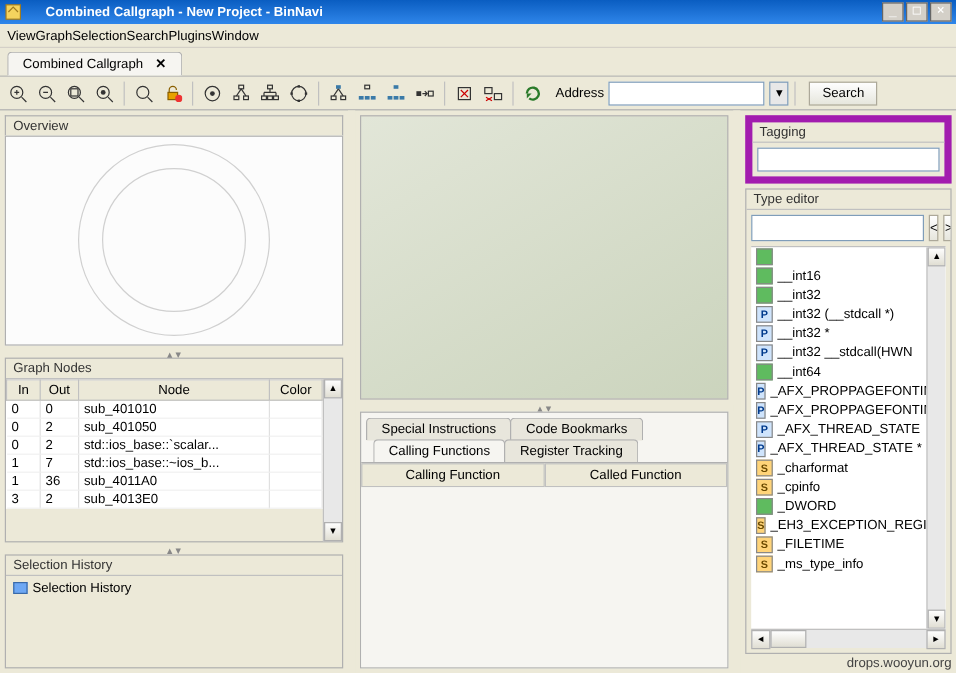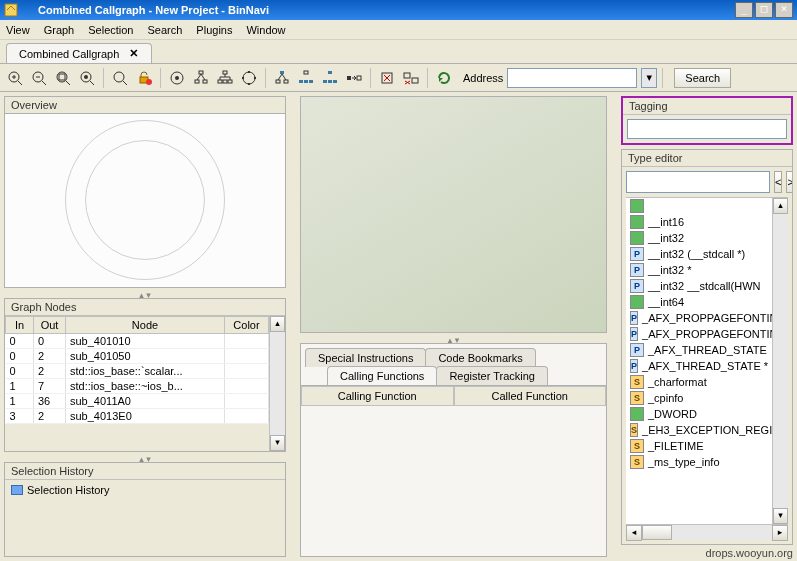--- a/index.html
+++ b/index.html
@@ -2,21 +2,21 @@
 <html><head>
 <meta charset="utf-8">
 <style>
 * { box-sizing: border-box; margin: 0; padding: 0; font-family: Tahoma, Arial, sans-serif; font-size: 11px; }
 body { background: #ece9d8; width: 797px; height: 561px; overflow: hidden; position: relative; }
 .titlebar { background: linear-gradient(#0a5dc1,#2f86ea); color: #fff; height: 20px; display: flex; align-items: center; padding: 0 4px; justify-content: space-between; }
 .titlebar .left { display: flex; align-items: center; gap: 20px; }
 .titlebar .title { font-weight: bold; }
 .winbtns { display: flex; gap: 2px; }
 .winbtn { width: 18px; height: 16px; background: #d4d0c8; border: 1px solid #666; text-align: center; line-height: 12px; cursor: pointer; font-family: monospace; }
-.menubar { background: #ece9d8; height: 20px; display: flex; align-items: center; padding: 0 6px; gap: 14px; border-bottom: 1px solid #d4d0c8; }
+.menubar { background: #ece9d8; height: 20px; display: flex; align-items: center; padding: 0 6px; gap: 0; border-bottom: 1px solid #d4d0c8; }
 .menubar span { cursor: pointer; }
 .tabbar { background: #ece9d8; height: 24px; display: flex; align-items: flex-end; padding: 0 6px; border-bottom: 1px solid #b0b0b0; }
 .tab { background: #f6f5f1; border: 1px solid #b0b0b0; border-bottom: none; padding: 3px 12px; border-radius: 4px 4px 0 0; display: flex; align-items: center; gap: 10px; }
 .tab .close { font-weight: bold; cursor: pointer; }
 .toolbar { background: #ece9d8; height: 28px; display: flex; align-items: center; padding: 0 4px; border-bottom: 1px solid #b0b0b0; gap: 2px; }
 .tbtn { width: 22px; height: 22px; display: flex; align-items: center; justify-content: center; border: 1px solid transparent; cursor: pointer; }
 .tsep { width: 1px; height: 20px; background: #c0c0c0; margin: 0 3px; }
 .addrlabel { margin-left: 6px; }
 .addrinput { width: 130px; height: 20px; border: 1px solid #7f9db9; background: #fff; margin: 0 2px; }
 .addrdd { width: 16px; height: 20px; border: 1px solid #7f9db9; background: #e8e8e8; display: flex; align-items: center; justify-content: center; cursor: pointer; }
@@ -36,21 +36,21 @@
 .table-wrap { overflow: auto; flex: 1; position: relative; }
 .scrollv { width: 16px; background: #e8e8e8; border-left: 1px solid #c0c0c0; }
 .selhist { height: 95px; margin: 0 4px 4px 4px; border: 1px solid #b0b0b0; display: flex; flex-direction: column; }
 .canvas { flex: 1; margin: 4px; border: 1px solid #b0b0b0; background: linear-gradient(150deg,#e2e6d8,#cbd4bd); }
 .lowerc { height: 214px; margin: 0 4px 4px 4px; border: 1px solid #b0b0b0; background: #f6f5f1; display: flex; flex-direction: column; }
 .ctabs { display: flex; }
 .ctab { border: 1px solid #b0b0b0; border-bottom: none; padding: 3px 12px; background: #e8e6dc; border-radius: 4px 4px 0 0; margin-right: -1px; cursor: pointer; }
 .ctab.active { background: #f6f5f1; position: relative; z-index: 2; }
 .subhead { display: flex; border-top: 1px solid #b0b0b0; }
 .subhead div { flex: 1; background: #ece9d8; border: 1px solid #c0c0c0; padding: 3px; text-align: center; }
-.tagging { margin: 4px; border: 2px solid #a21caf; }
+.tagging { margin: 4px; border: 6px solid #a21caf; }
 .taginput { margin: 4px; height: 20px; border: 1px solid #7f9db9; background: #fff; width: calc(100% - 8px); }
 .typeeditor { flex: 1; margin: 0 4px 16px 4px; border: 1px solid #b0b0b0; display: flex; flex-direction: column; overflow: hidden; }
 .te-top { display: flex; padding: 4px; gap: 4px; }
 .te-input { flex: 1; border: 1px solid #7f9db9; background: #fff; height: 22px; }
 .te-btn { width: 32px; height: 22px; border: 1px solid #aca899; background: linear-gradient(#fefefe,#e6e6dd); cursor: pointer; display:flex; align-items:center; justify-content:center; }
 .te-list { flex: 1; overflow: hidden; border-top: 1px solid #c0c0c0; background: #fff; margin: 0 4px 0 4px; display:flex; }
 .te-items { flex:1; overflow:hidden; }
 .te-item { display: flex; align-items: center; padding: 1px 4px; gap: 4px; font-family: 'Courier New', monospace; white-space: nowrap; }
 .badge { width: 14px; height: 14px; border: 1px solid #888; display: flex; align-items: center; justify-content: center; font-size: 9px; font-weight: bold; }
 .badge.g { background: #5fbb5f; }
@@ -326,21 +326,21 @@
   <div class="splith"></div>
 
   <div class="centercol">
     <div class="canvas"></div>
     <div class="splitv">▴ ▾</div>
     <div class="lowerc">
       <div class="ctabs" style="padding-top:4px; padding-left:4px;">
         <div class="ctab">Special Instructions</div>
         <div class="ctab">Code Bookmarks</div>
       </div>
-      <div class="ctabs" style="padding-left:26px; margin-top:-1px;">
+      <div class="ctabs" style="padding-left:10px; margin-top:-1px;">
         <div class="ctab active">Calling Functions</div>
         <div class="ctab">Register Tracking</div>
       </div>
       <div class="subhead">
         <div>Calling Function</div>
         <div>Called Function</div>
       </div>
       <div style="flex:1; background:#f6f5f1;"></div>
     </div>
   </div>

